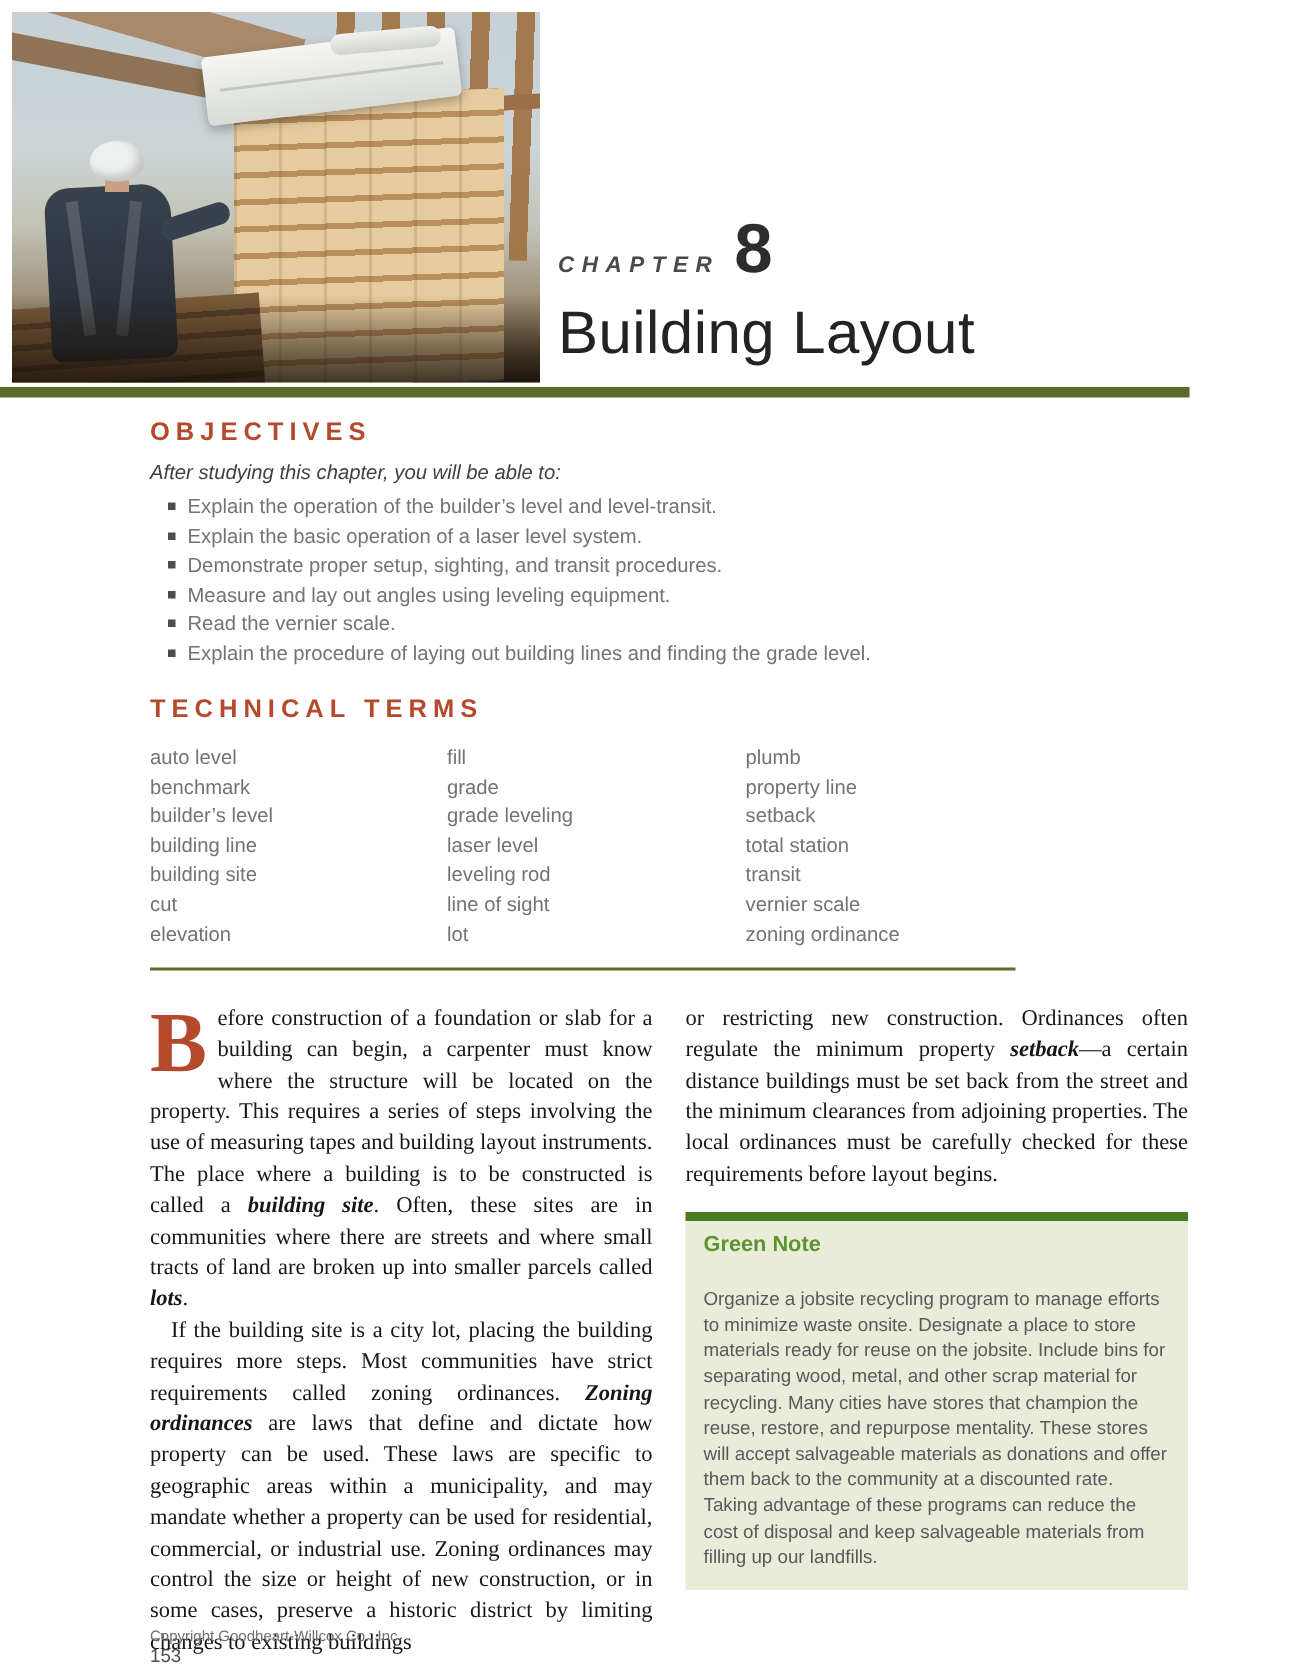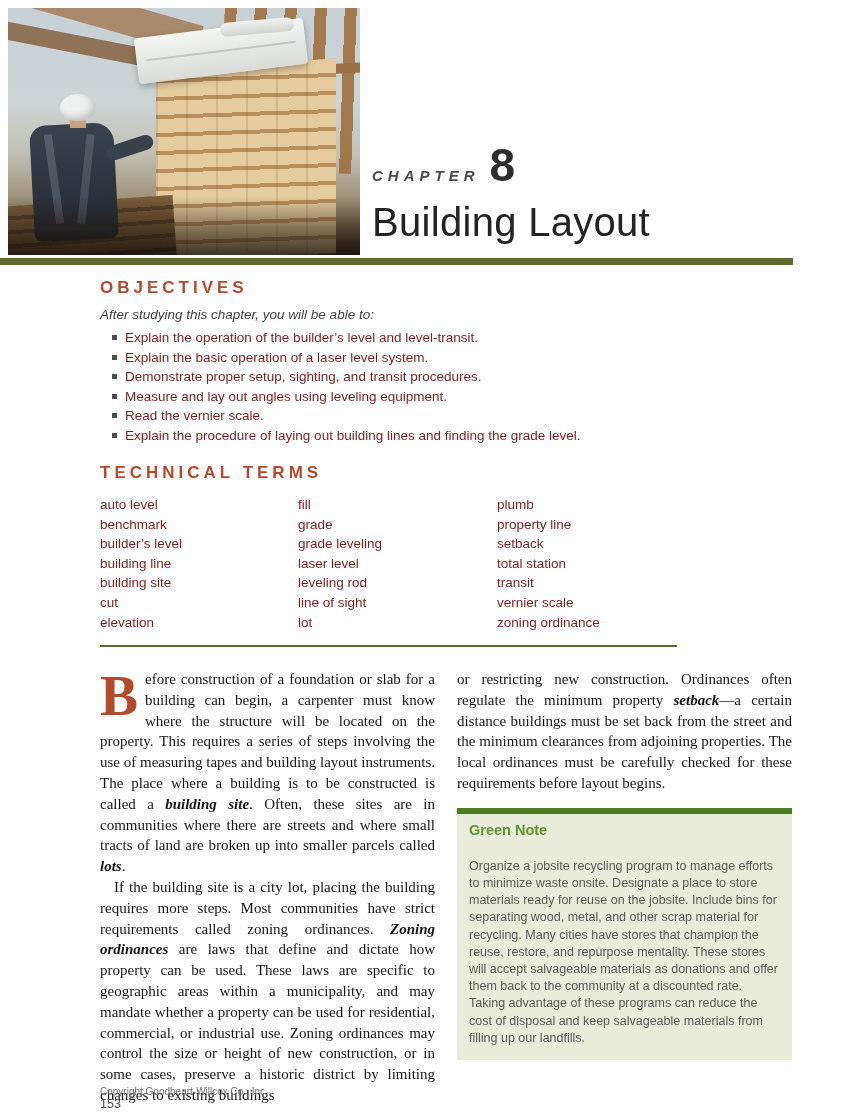--- a/index.html
+++ b/index.html
@@ -49,21 +49,21 @@
 
   .head-rule { position:absolute; left:0; top:258px; width:793px; height:7px; background:#5c6a2c; }
 
   
   .objectives { position:absolute; left:100px; top:278px; width:600px; }
   .sec-head { font-size:17px; font-weight:bold; letter-spacing:4px; color:#b5492c; }
   .obj-intro { font-size:13.5px; font-style:italic; color:#414042; margin-top:9px; }
   .obj-list { list-style:none; margin-top:6px; }
   .obj-list li { display:flex; align-items:flex-start; line-height:19.5px; }
   .sq { flex:0 0 auto; width:5px; height:5px; background:#4d4d4f; margin:7px 8px 0 12px; }
-  .obj-text, .term { font-size:13.5px; color:#7f1d1d; }
+  .obj-text, .term { font-size:13.5px; color:#737373; }
 
   
   .terms { position:absolute; left:100px; top:463px; width:600px; }
   .term-cols { display:flex; margin-top:12px; }
   .term-cols ul { list-style:none; }
   .term-cols ul:nth-child(1) { width:198px; }
   .term-cols ul:nth-child(2) { width:199px; }
   .term-cols ul:nth-child(3) { width:200px; }
   .term-cols li { line-height:19.6px; }
 

